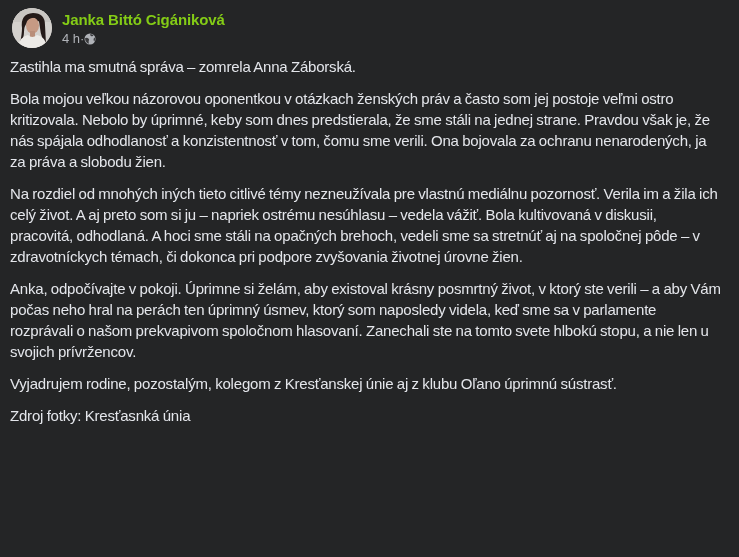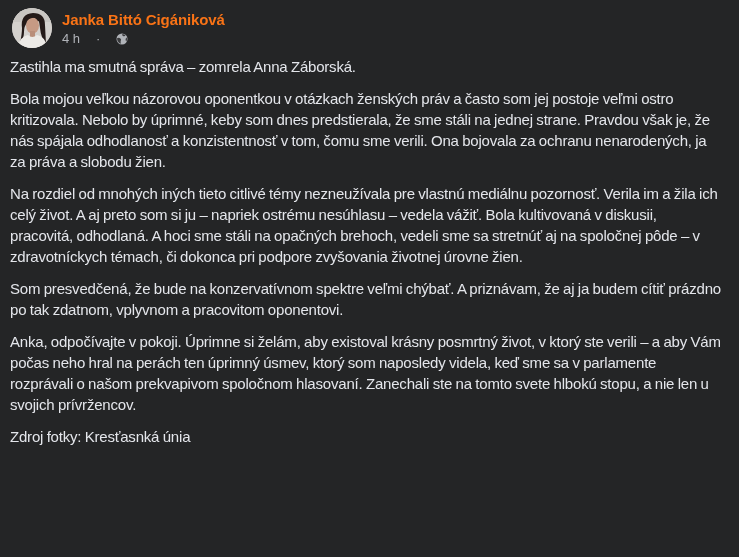--- a/index.html
+++ b/index.html
@@ -37,29 +37,29 @@
   .avatar svg { display: block; width: 40px; height: 40px; }
   .header-text {
     display: flex;
     flex-direction: column;
     justify-content: center;
     gap: 2px;
   }
   .author-name {
     font-size: 15px;
     font-weight: 700;
-    color: #f97316;
+    color: #84cc16;
     letter-spacing: -0.1px;
     cursor: pointer;
     line-height: 19px;
   }
   .post-meta {
     display: flex;
     align-items: center;
-    gap: 16px;
+    gap: 0;
     font-size: 13px;
     color: #b0b3b8;
     line-height: 16px;
   }
   .post-meta .timestamp { cursor: pointer; }
   .globe-icon {
     display: inline-flex;
     align-items: center;
     margin-top: 1px;
   }
@@ -119,18 +119,18 @@
           </svg>
         </span>
       </div>
     </div>
   </div>
 
   <div class="post-content">
     <p>Zastihla ma smutná správa – zomrela Anna Záborská.</p>
     <p>Bola mojou veľkou názorovou oponentkou v otázkach ženských práv a často som jej postoje veľmi ostro kritizovala. Nebolo by úprimné, keby som dnes predstierala, že sme stáli na jednej strane. Pravdou však je, že nás spájala odhodlanosť a konzistentnosť v tom, čomu sme verili. Ona bojovala za ochranu nenarodených, ja za práva a slobodu žien.</p>
     <p>Na rozdiel od mnohých iných tieto citlivé témy nezneužívala pre vlastnú mediálnu pozornosť. Verila im a žila ich celý život. A aj preto som si ju – napriek ostrému nesúhlasu – vedela vážiť. Bola kultivovaná v diskusii, pracovitá, odhodlaná. A hoci sme stáli na opačných brehoch, vedeli sme sa stretnúť aj na spoločnej pôde – v zdravotníckych témach, či dokonca pri podpore zvyšovania životnej úrovne žien.</p>
-    <p>Som presvedčená, že bude na konzervatívnom spektre veľmi chýbať. A priznávam, že aj ja budem cítiť prázdno po tak zdatnom, vplyvnom a pracovitom oponentovi.</p>
     <p>Anka, odpočívajte v pokoji. Úprimne si želám, aby existoval krásny posmrtný život, v ktorý ste verili – a aby Vám počas neho hral na perách ten úprimný úsmev, ktorý som naposledy videla, keď sme sa v parlamente rozprávali o našom prekvapivom spoločnom hlasovaní. Zanechali ste na tomto svete hlbokú stopu, a nie len u svojich prívržencov.</p>
+    <p>Vyjadrujem rodine, pozostalým, kolegom z Kresťanskej únie aj z klubu Oľano úprimnú sústrasť.</p>
     <p>Zdroj fotky: Kresťasnká únia</p>
   </div>
 
 </div>
 
 </body></html>

